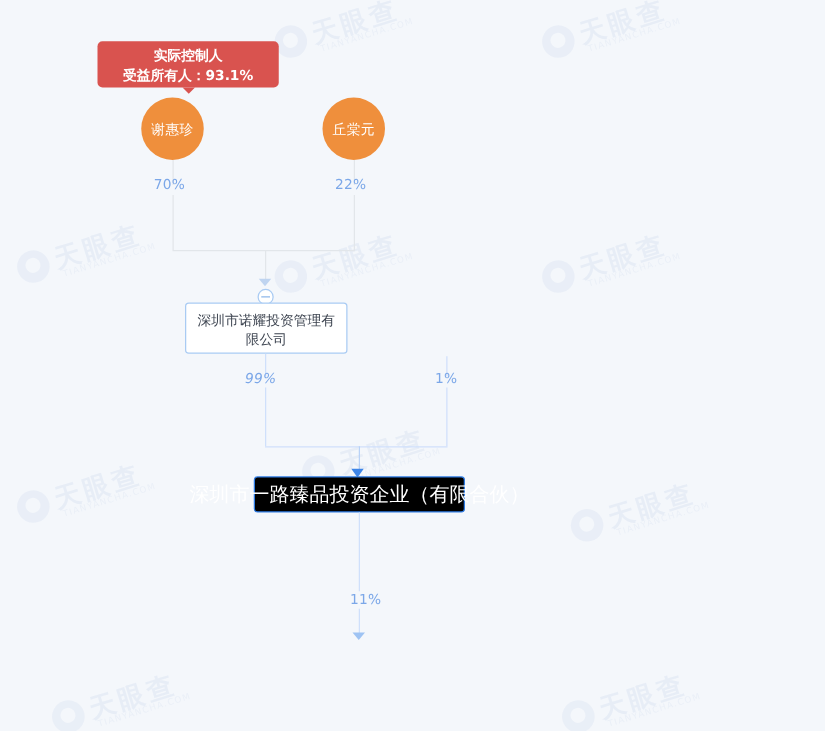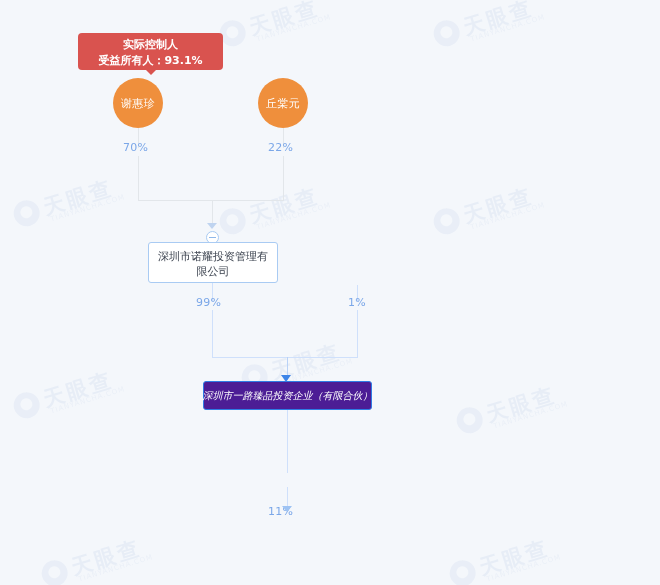--- a/index.html
+++ b/index.html
@@ -127,34 +127,33 @@
     align-items:flex-end;
     justify-content:center;
     text-align:center;
     font-size:11px;
     line-height:15px;
     color:#3d4450;
     padding:3px 6px;
   }
   .box-fill{
     position:absolute;
-    background:#4c1d95;
+    background:#000000;
     border:1px solid #2f7ce4;
     border-radius:3px;
     color:#ffffff;
     box-sizing:border-box;
     display:flex;
     align-items:center;
     justify-content:center;
     text-align:center;
-    font-size:10px;
+    font-size:16px;
     line-height:15px;
     padding:3px 8px;
     white-space:nowrap;
-    font-style:italic;
   }
 
   
   .toggle{
     position:absolute;
     width:13px;height:13px;
     border-radius:50%;
     border:1px solid #a9cbf3;
     background:#fff;
     box-sizing:border-box;
@@ -253,32 +252,32 @@
   <div class="toggle" style="left:206px;top:231px;"></div>
 
   <div class="box-out" style="left:148px;top:242px;width:130px;height:41px;">
     <span>深圳市诺耀投资管理有限公司</span>
   </div>
 
 
   <div class="line v blue2" style="left:212px;top:283px;height:18px;"></div>
   <div class="line v blue2" style="left:357px;top:285px;height:16px;"></div>
 
-  <div class="pct" style="left:196px;top:296px;">99%</div>
+  <div class="pct" style="left:196px;top:296px;font-style:italic;">99%</div>
   <div class="pct" style="left:348px;top:296px;">1%</div>
 
   <div class="line v blue2" style="left:212px;top:310px;height:47px;"></div>
   <div class="line v blue2" style="left:357px;top:310px;height:47px;"></div>
   <div class="line h blue2" style="left:212px;top:357px;width:146px;"></div>
   <div class="line v blue" style="left:287px;top:357px;height:23px;"></div>
   <div class="arrow blue" style="left:281px;top:375px;"></div>
 
   <div class="box-fill" style="left:203px;top:381px;width:169px;height:29px;">
     <span>深圳市一路臻品投资企业（有限合伙）</span>
   </div>
 
   <div class="line v blue2" style="left:287px;top:410px;height:63px;"></div>
-  <div class="pct" style="left:268px;top:473px;margin-top:32px;">11%</div>
+  <div class="pct" style="left:280px;top:473px;">11%</div>
   <div class="line v blue2" style="left:287px;top:487px;height:22px;"></div>
   <div class="arrow lblue" style="left:282px;top:506px;"></div>
 
 
 </div>
 
 </body></html>

